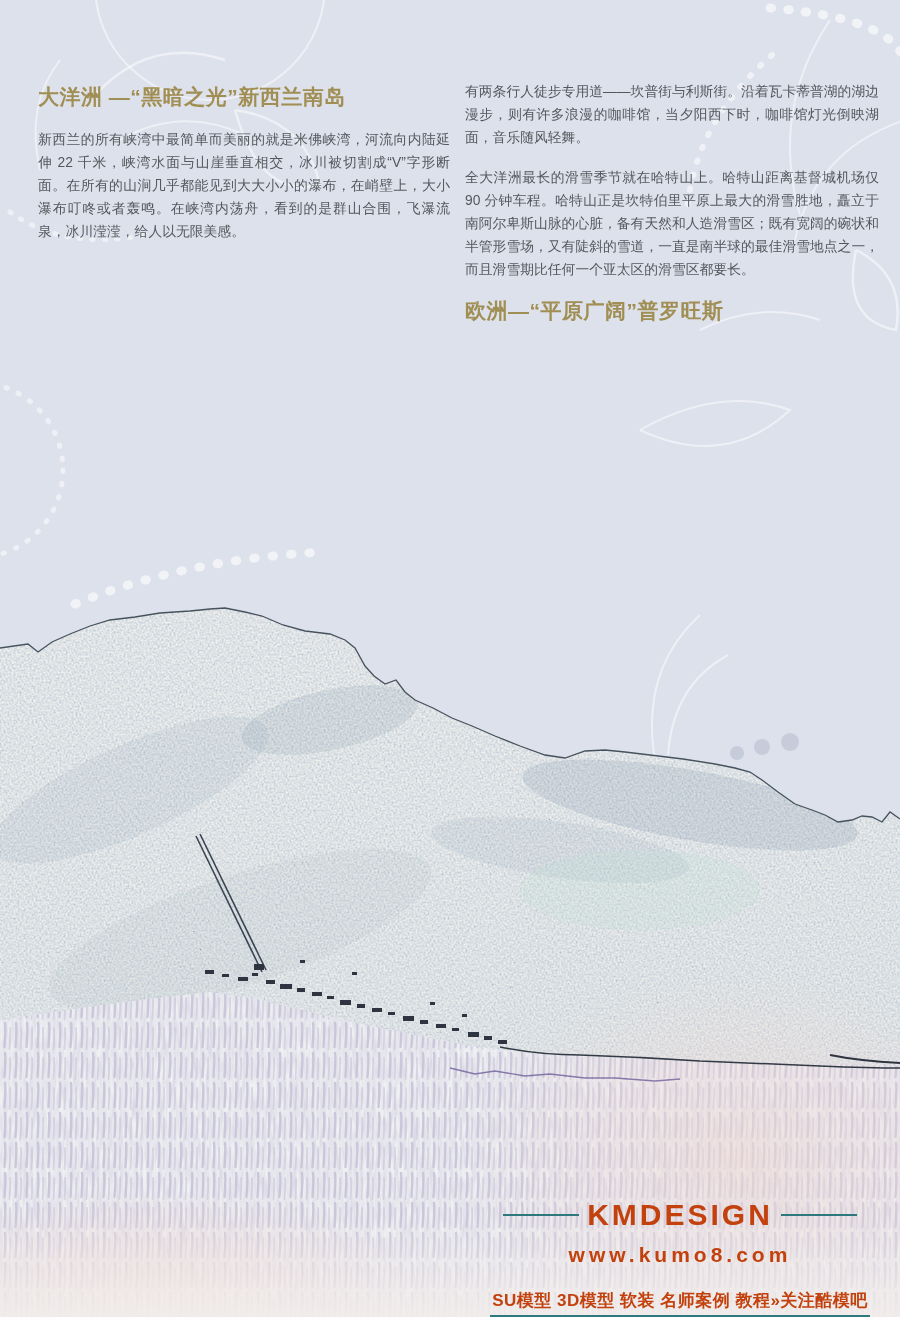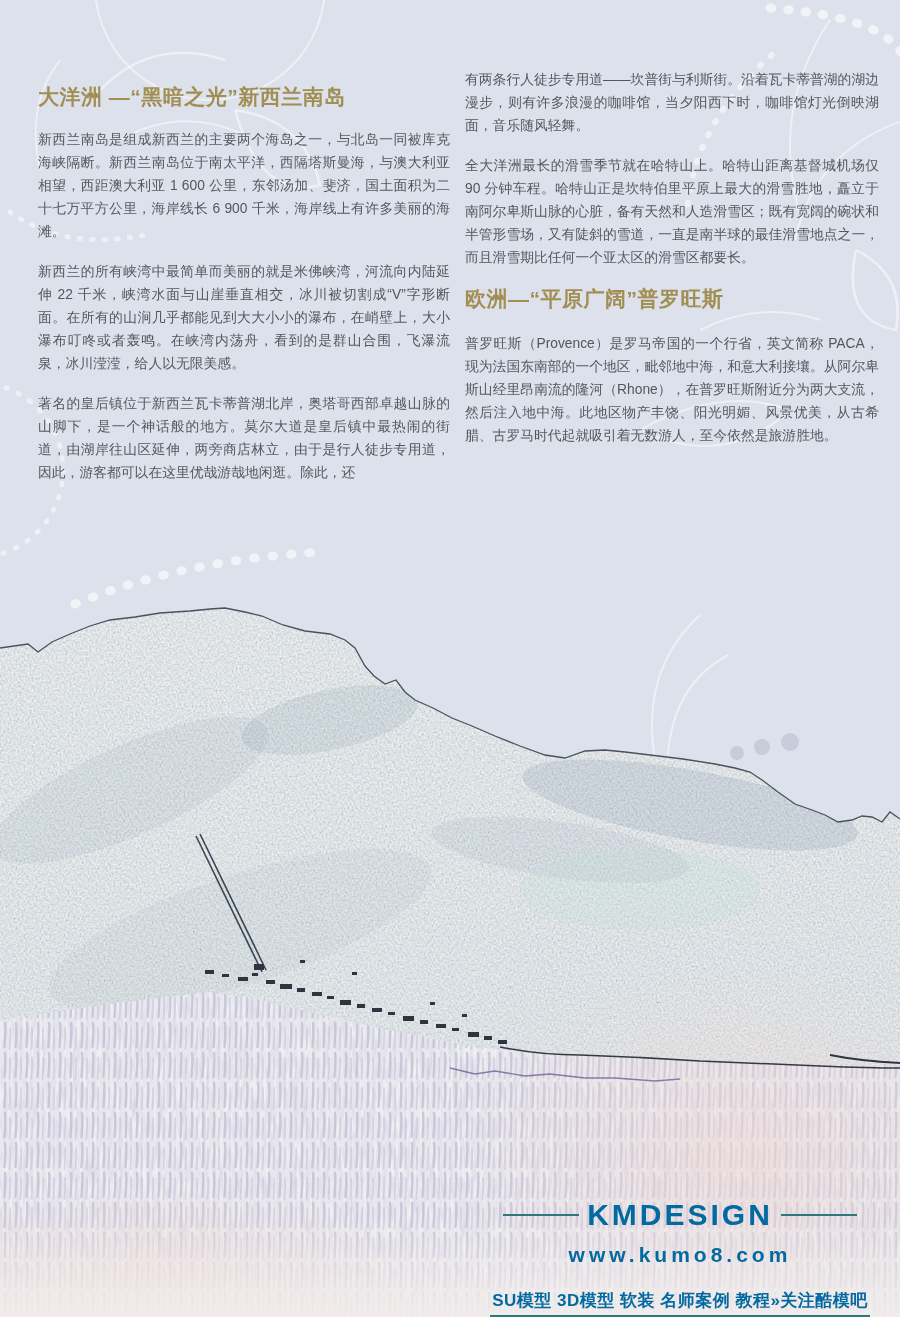--- a/index.html
+++ b/index.html
@@ -2,26 +2,26 @@
 <html><head>
 <meta charset="utf-8">
 <style>
   html,body{margin:0;padding:0;}
   body{width:900px;height:1317px;overflow:hidden;
        font-family:"Liberation Sans","DejaVu Sans",sans-serif;}
   .page{position:relative;width:900px;height:1317px;background:#dce1ec;overflow:hidden;}
   svg.decor{position:absolute;left:0;top:0;z-index:0;}
   svg.mountain{position:absolute;left:0;top:600px;z-index:1;}
   .col{position:absolute;z-index:2;color:#55575c;font-size:13.8px;line-height:23px;text-align:justify;}
-  .col p{margin:4px 0 17px 0;}
+  .col p{margin:16px 0 17px 0;}
   .col-left{left:38px;top:80px;width:412px;}
   .col-right{left:465px;top:64px;width:414px;}
   h1,h2{font-size:21px;line-height:26px;font-weight:bold;color:#a18e52;margin:4px 0 18px 0;letter-spacing:0.5px;}
   .col-right h2{margin:10px 0 20px 0;}
-  .footer{position:absolute;left:478px;top:1198px;width:404px;z-index:3;text-align:center;color:#0369a1;}
+  .footer{position:absolute;left:478px;top:1198px;width:404px;z-index:3;text-align:center;color:#c2410c;}
   .brand-row{display:flex;align-items:center;justify-content:center;gap:8px;}
   .brand-row .rule{flex:0 0 76px;height:2px;background:#2d787c;}
   .brand{font-size:30px;font-weight:bold;letter-spacing:3px;}
   .website{font-size:21px;font-weight:bold;letter-spacing:4px;margin-top:11px;}
   .tagline{display:inline-block;font-size:17px;font-weight:bold;letter-spacing:0.5px;
            border-bottom:2px solid #2d787c;padding:2px 2px 3px 2px;margin-top:20px;white-space:nowrap;}
 </style>
 </head>
 <body>
 
@@ -153,34 +153,31 @@
     <path d="M830,455 q30,6 70,8" fill="none" stroke="#2e3440" stroke-width="2"></path>
 
     <rect x="0" y="620" width="900" height="97" fill="url(#fadeBottom)"></rect>
 
     <path d="M0,48 L28,44 L38,52 L52,42 L70,34 L90,26 L110,20 L135,17 L160,13 L190,11 L210,9 L225,8 L245,12 L262,16 L283,25 L305,31 L330,34 L345,40 L355,48 L365,66 L374,76 L385,84 L396,80 L405,92 L415,100 L433,108 L452,118 L472,126 L495,136 L520,146 L545,155 L565,158 L585,151 L605,150 L625,152 L650,155 L683,159 L715,164 L735,168 L750,172 L762,180 L778,192 L795,204 L812,210 L825,215 L838,222 L852,220 L862,216 L872,217 L882,222 L890,212 L900,219" fill="none" stroke="#46525c" stroke-width="1.3"></path>
   </svg>
 
   <div class="col col-left">
     <h1>大洋洲 —“黑暗之光”新西兰南岛</h1>
     <div>
-        <p>新西兰南岛是组成新西兰的主要两个海岛之一，与北岛一同被库克海峡隔断。新西兰南岛位于南太平洋，西隔塔斯曼海，与澳大利亚相望，西距澳大利亚 1 600 公里，东邻汤加、斐济，国土面积为二十七万平方公里，海岸线长 6 900 千米，海岸线上有许多美丽的海滩。</p>
         <p>新西兰的所有峡湾中最简单而美丽的就是米佛峡湾，河流向内陆延伸 22 千米，峡湾水面与山崖垂直相交，冰川被切割成“V”字形断面。在所有的山涧几乎都能见到大大小小的瀑布，在峭壁上，大小瀑布叮咚或者轰鸣。在峡湾内荡舟，看到的是群山合围，飞瀑流泉，冰川滢滢，给人以无限美感。</p>
-        <p>著名的皇后镇位于新西兰瓦卡蒂普湖北岸，奥塔哥西部卓越山脉的山脚下，是一个神话般的地方。莫尔大道是皇后镇中最热闹的街道，由湖岸往山区延伸，两旁商店林立，由于是行人徒步专用道，因此，游客都可以在这里优哉游哉地闲逛。除此，还</p>
       </div>
   </div>
 
   <div class="col col-right">
     <div>
         <p>有两条行人徒步专用道——坎普街与利斯街。沿着瓦卡蒂普湖的湖边漫步，则有许多浪漫的咖啡馆，当夕阳西下时，咖啡馆灯光倒映湖面，音乐随风轻舞。</p>
         <p>全大洋洲最长的滑雪季节就在哈特山上。哈特山距离基督城机场仅 90 分钟车程。哈特山正是坎特伯里平原上最大的滑雪胜地，矗立于南阿尔卑斯山脉的心脏，备有天然和人造滑雪区；既有宽阔的碗状和半管形雪场，又有陡斜的雪道，一直是南半球的最佳滑雪地点之一，而且滑雪期比任何一个亚太区的滑雪区都要长。</p>
       </div>
     <h2>欧洲—“平原广阔”普罗旺斯</h2>
     <div>
-        <p>普罗旺斯（Provence）是罗马帝国的一个行省，英文简称 PACA，现为法国东南部的一个地区，毗邻地中海，和意大利接壤。从阿尔卑斯山经里昂南流的隆河（Rhone），在普罗旺斯附近分为两大支流，然后注入地中海。此地区物产丰饶、阳光明媚、风景优美，从古希腊、古罗马时代起就吸引着无数游人，至今依然是旅游胜地。</p>
       </div>
   </div>
 
   <div class="footer">
     <div class="brand-row">
       <span class="rule"></span>
       <span class="brand">KMDESIGN</span>
       <span class="rule"></span>
     </div>
     <div class="website">www.kumo8.com</div>

